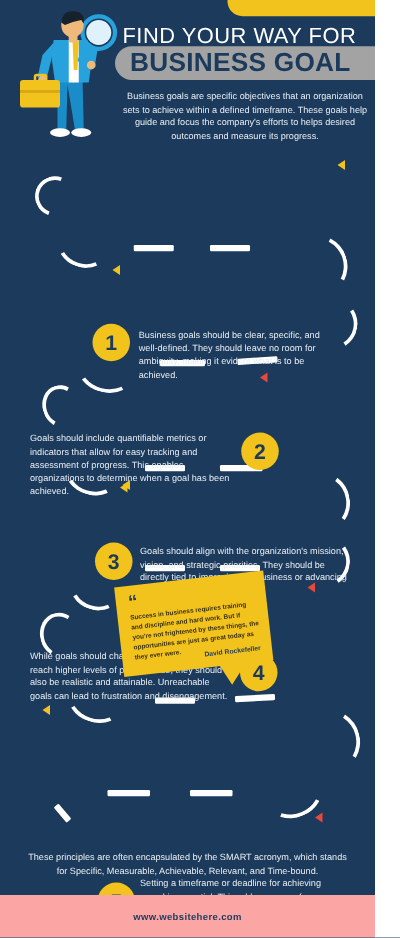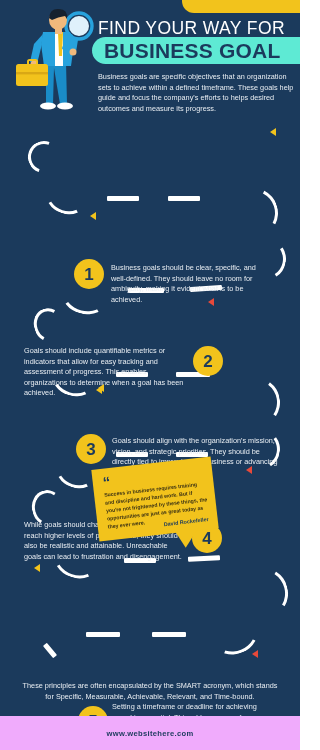--- a/index.html
+++ b/index.html
@@ -23,37 +23,37 @@
   .arc{
     border:3px solid #ffffff;
     border-radius:50%;
     background:transparent;
   }
   .tri{width:0;height:0;}
   .tri-y{border-top:4px solid transparent;border-bottom:4px solid transparent;border-right:6px solid #f2c31c;}
   .tri-r{border-top:4px solid transparent;border-bottom:4px solid transparent;border-right:6px solid #e8493a;}
 
   
-  #header{position:relative;height:120px;}
+  #header{position:relative;height:120px;text-align:center;}
   .top-yellow-tab{
     position:absolute;top:0;right:0;
     width:118px;height:13px;
     background:#f2c31c;
     border-bottom-left-radius:12px;
   }
   #hero-art{position:absolute;left:8px;top:4px;width:88px;height:112px;}
   .title-line{
     position:absolute;left:98px;top:18px;
     color:#ffffff;font-size:17.5px;letter-spacing:.4px;
     font-weight:400;white-space:nowrap;
   }
   .title-band{
     position:absolute;left:92px;top:37px;
     width:208px;height:27px;
-    background:#5eead4;
+    background:#a3a3a3;
     border-top-left-radius:14px;border-bottom-left-radius:14px;
     display:flex;align-items:center;
   }
   .title-band span{
     color:#1b3a5c;font-size:21px;font-weight:700;
     letter-spacing:.2px;padding-left:12px;white-space:nowrap;
   }
   #intro{
     position:absolute;left:98px;top:72px;width:196px;
     color:#e8edf2;font-size:7.3px;line-height:10.6px;
@@ -105,21 +105,21 @@
 
   
   #smart-note{
     position:absolute;left:20px;top:680px;width:260px;
     text-align:center;color:#e8edf2;
     font-size:7.3px;line-height:11px;
   }
   #footer-bar{
     position:absolute;left:0;bottom:0;
     width:300px;height:34px;
-    background:#f0abfc;
+    background:#fca5a5;
     display:flex;align-items:center;justify-content:center;
   }
   #footer-url{
     color:#1b3a5c;font-size:7.6px;font-weight:700;letter-spacing:.3px;
   }
 </style>
 </head>
 <body>
 
 <div id="poster">

